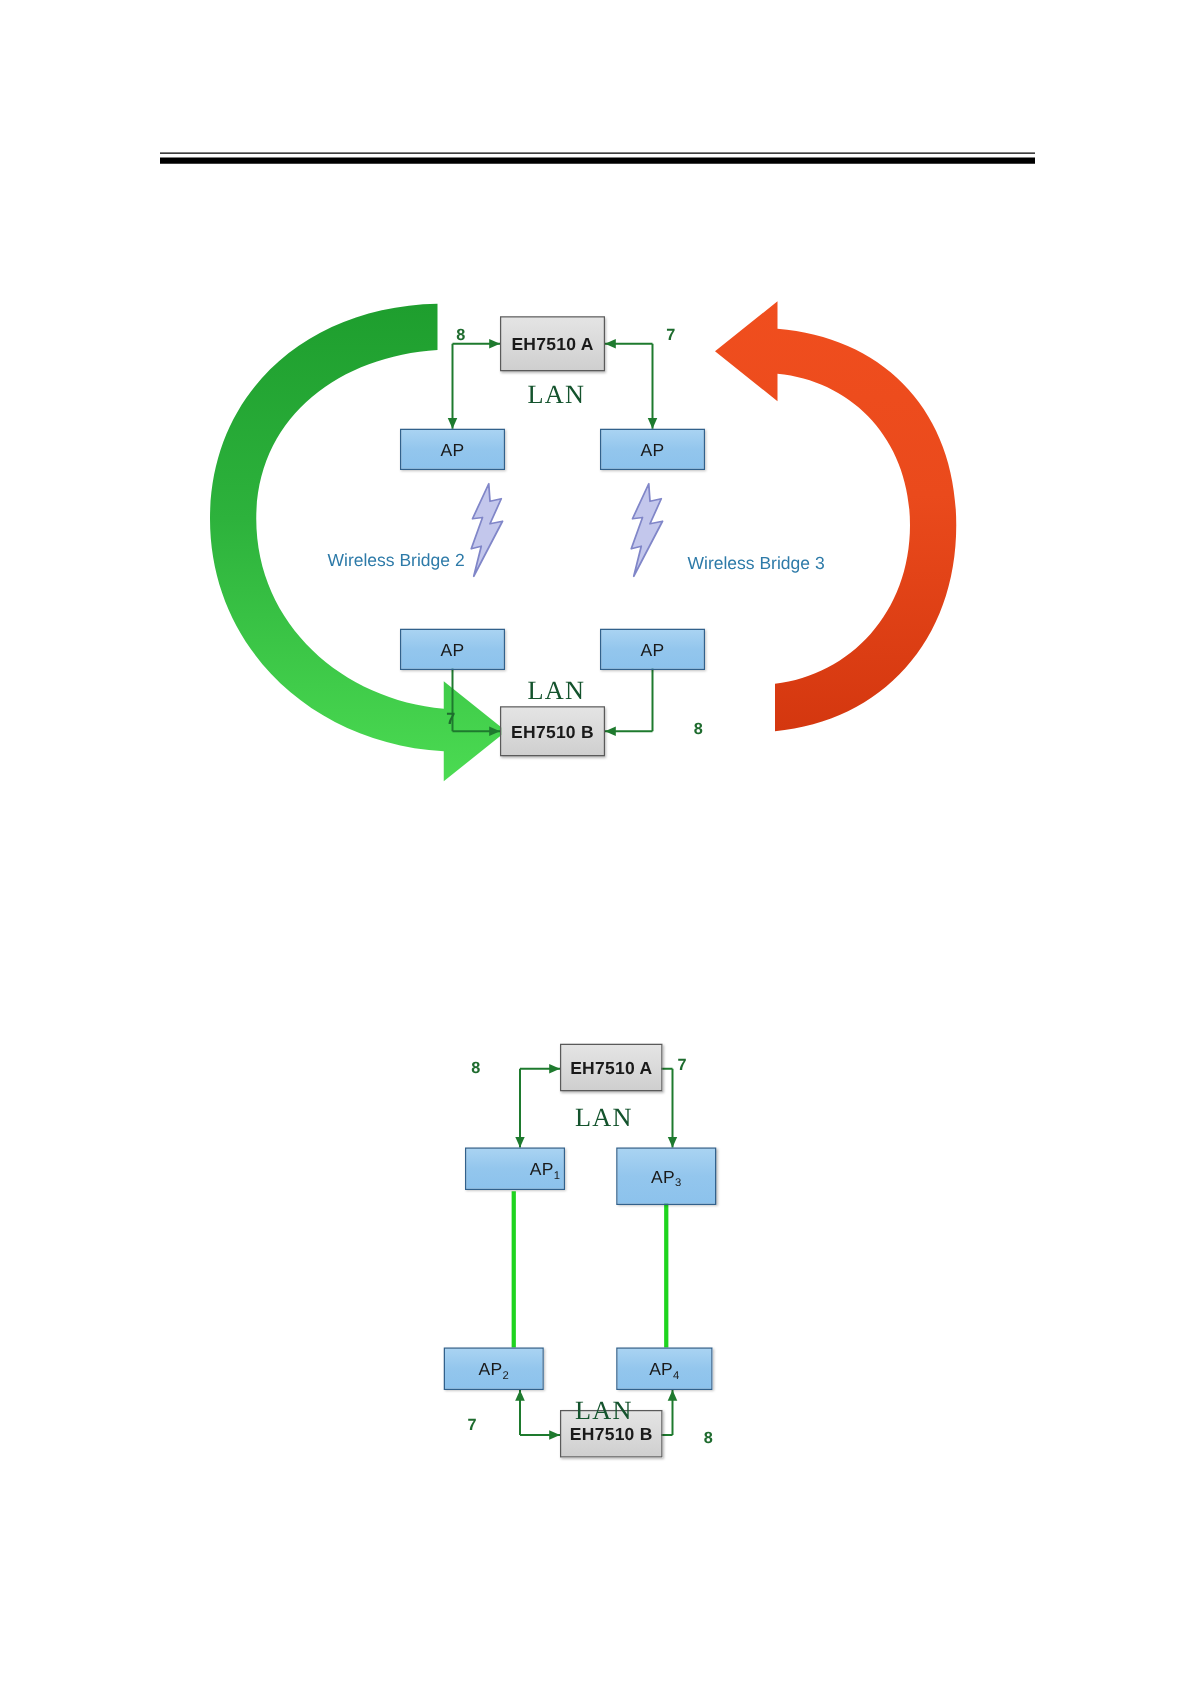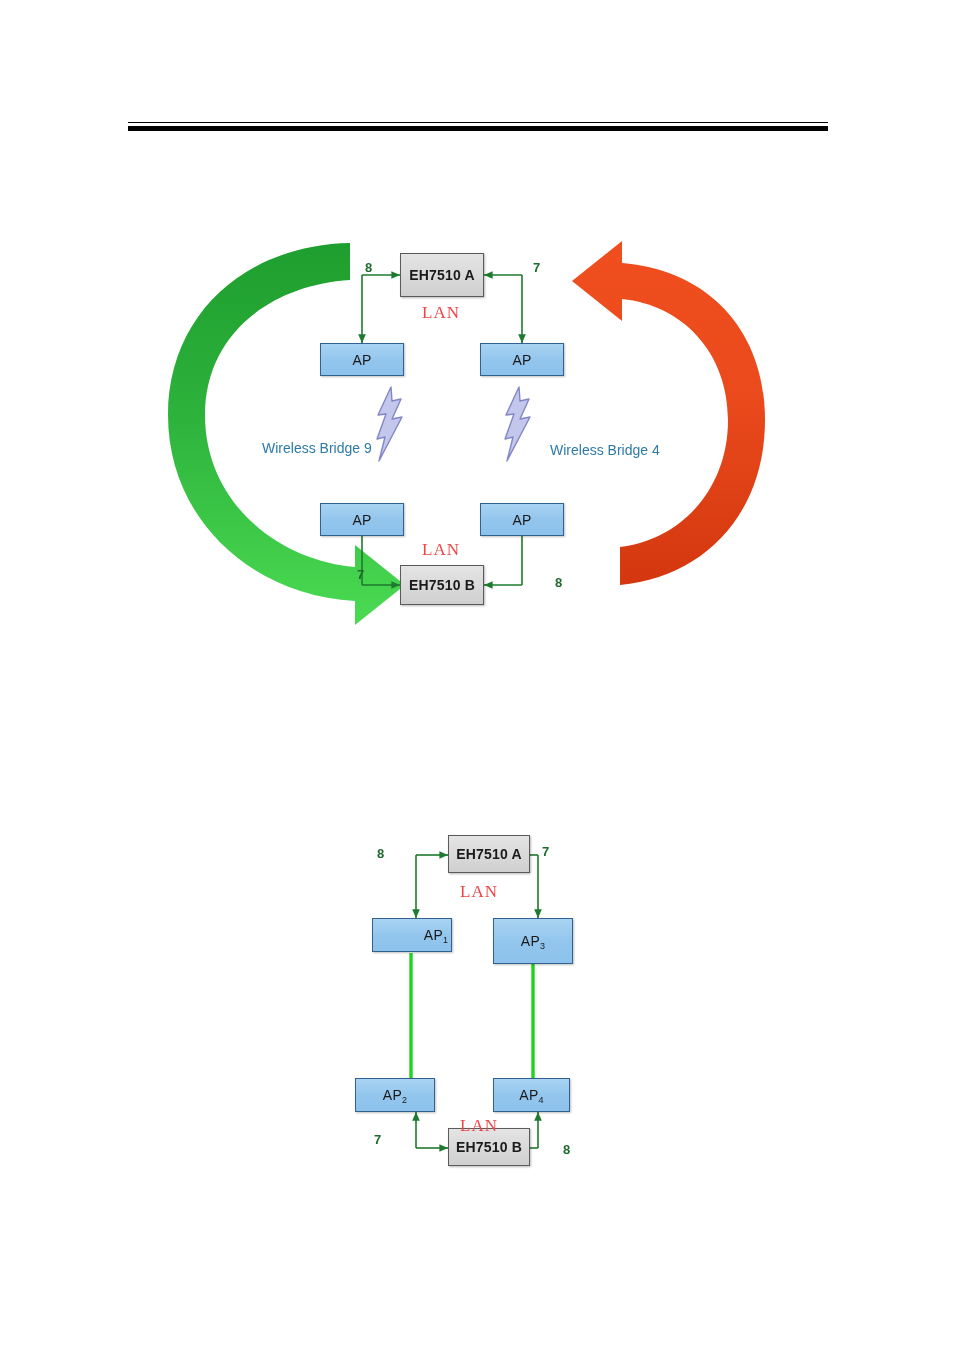--- a/index.html
+++ b/index.html
@@ -80,22 +80,22 @@
   .node-ap sub {
     font-size: 9px;
     vertical-align: baseline;
     position: relative;
     top: 3px;
   }
 
   .lan-label {
     position: absolute;
     font-family: "Liberation Serif", serif;
-    font-size: 17px;
-    color: #ef4444;
+    font-size: 21px;
+    color: #14532d;
     letter-spacing: 1px;
     white-space: nowrap;
   }
   .num-label {
     position: absolute;
     font-size: 13px;
     font-weight: 700;
     color: #1e6b2e;
     white-space: nowrap;
   }
@@ -205,22 +205,22 @@
   </div>
 
   <div class="lan-label" style="left:272px; top:88px;">LAN</div>
   <div class="lan-label" style="left:272px; top:325px;">LAN</div>
 
   <div class="num-label" style="left:215px; top:45px;">8</div>
   <div class="num-label" style="left:383px; top:45px;">7</div>
   <div class="num-label" style="left:207px; top:352px;">7</div>
   <div class="num-label" style="left:405px; top:360px;">8</div>
 
-  <div class="wb-label" style="left:112px; top:225px;">Wireless Bridge 9</div>
-  <div class="wb-label" style="left:400px; top:227px;">Wireless Bridge 4</div>
+  <div class="wb-label" style="left:112px; top:225px;">Wireless Bridge 2</div>
+  <div class="wb-label" style="left:400px; top:227px;">Wireless Bridge 3</div>
 </div>
 
 <div class="diagram" id="diagram-2">
 
   <svg class="svg-layer" width="300" height="380" viewBox="0 0 300 380">
     <defs>
       <marker id="arrGreen2" viewBox="0 0 10 10" refX="9" refY="5" markerWidth="6" markerHeight="6" orient="auto-start-reverse">
         <path d="M0,1 L9,5 L0,9 z" fill="#1e7a2e"></path>
       </marker>
     </defs>

